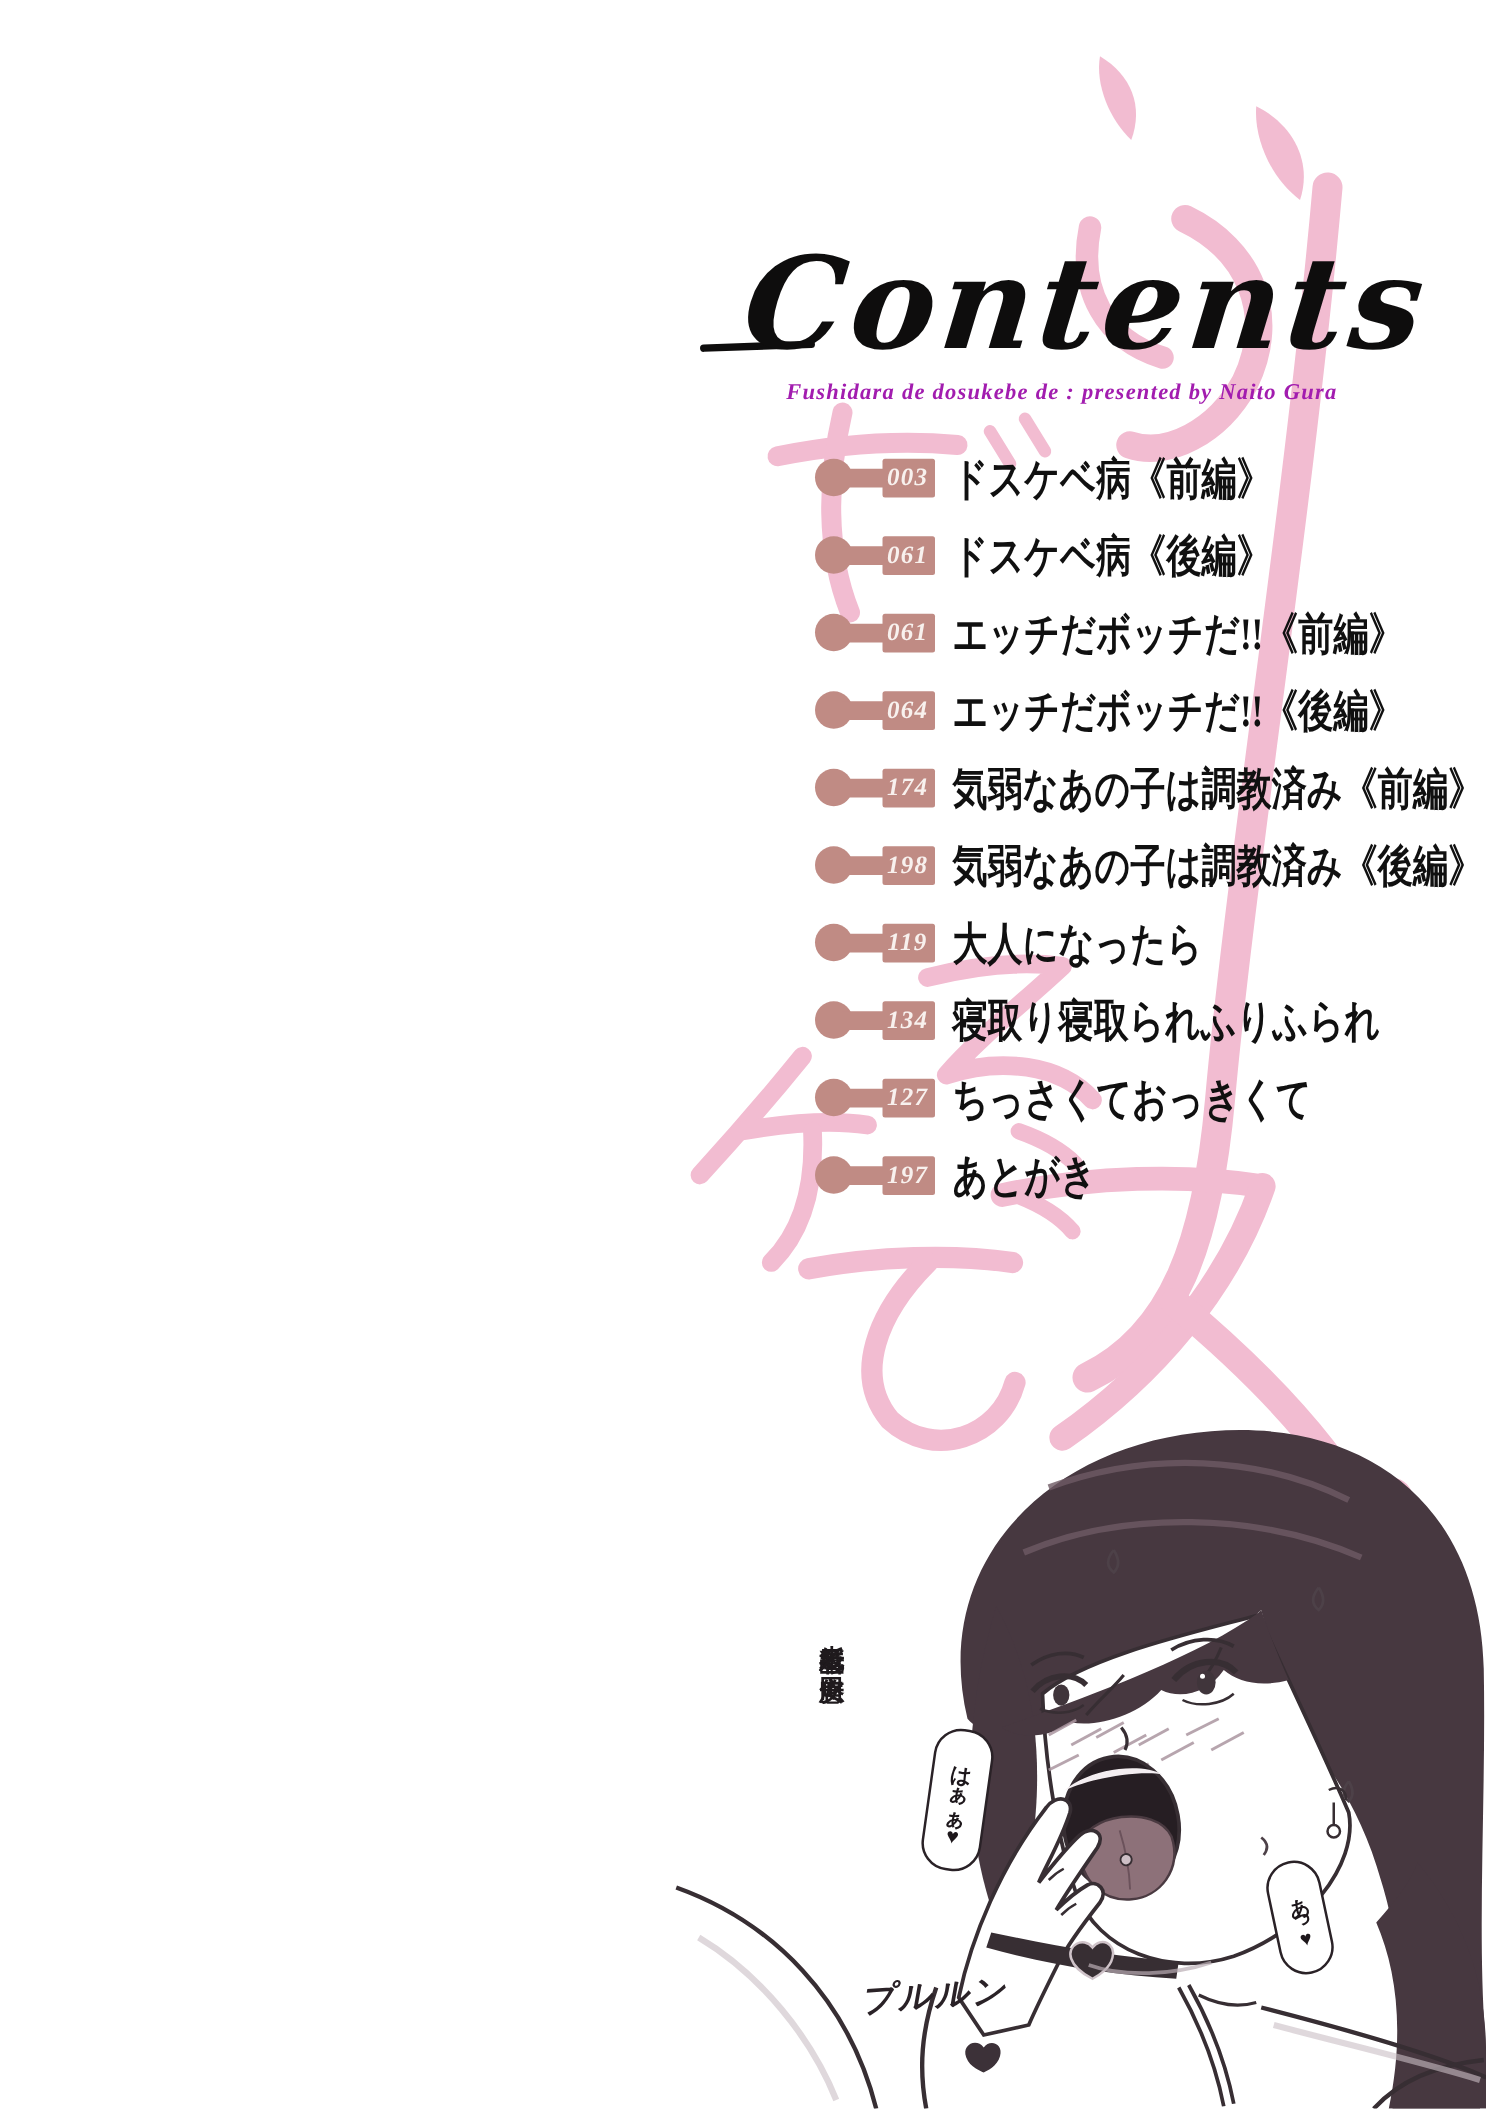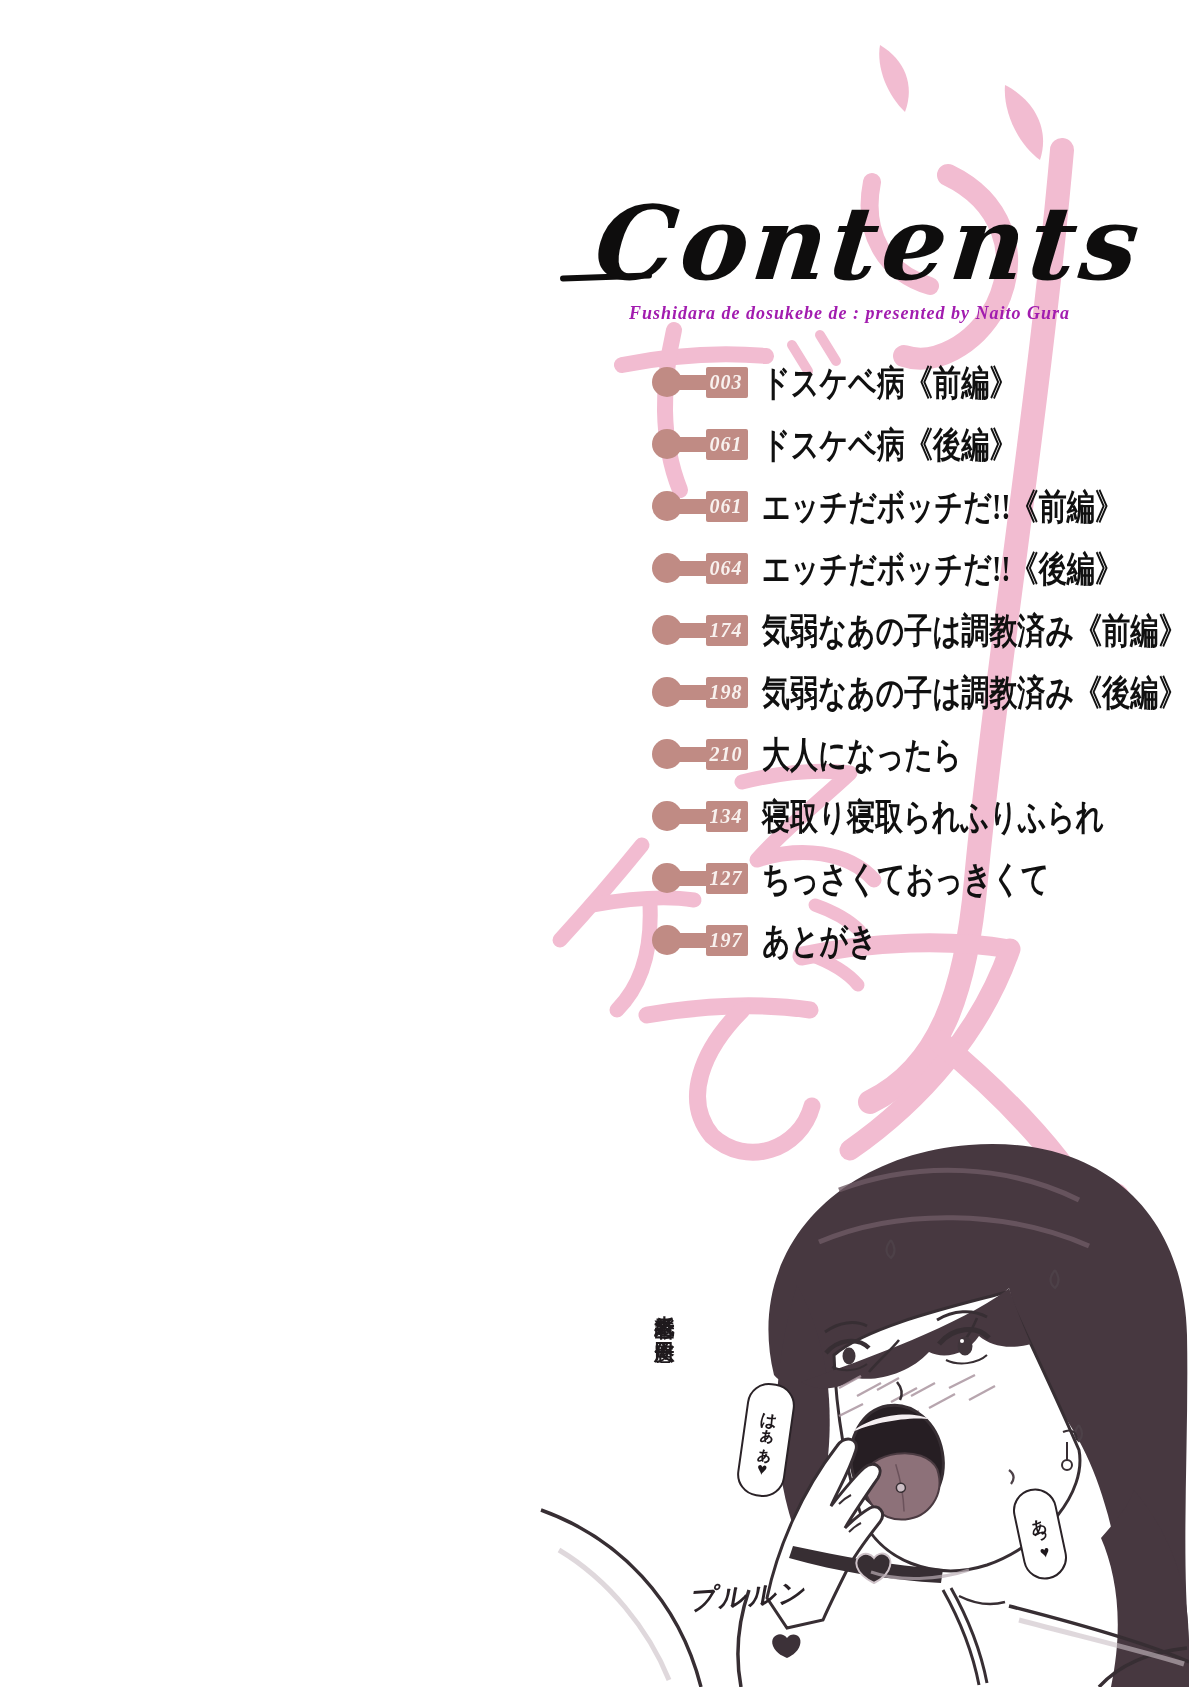--- a/index.html
+++ b/index.html
@@ -198,21 +198,21 @@
         <span class="b-handle"></span>
         <span class="b-num">198</span>
       </div>
       <div class="etitle">気弱なあの子は調教済み《後編》</div>
     </div>
     <div class="row">
       <div class="badge">
         <span class="b-head"></span>
         <span class="b-neck"></span>
         <span class="b-handle"></span>
-        <span class="b-num">210</span>
+        <span class="b-num">119</span>
       </div>
       <div class="etitle">大人になったら</div>
     </div>
     <div class="row">
       <div class="badge">
         <span class="b-head"></span>
         <span class="b-neck"></span>
         <span class="b-handle"></span>
         <span class="b-num">134</span>
       </div>

